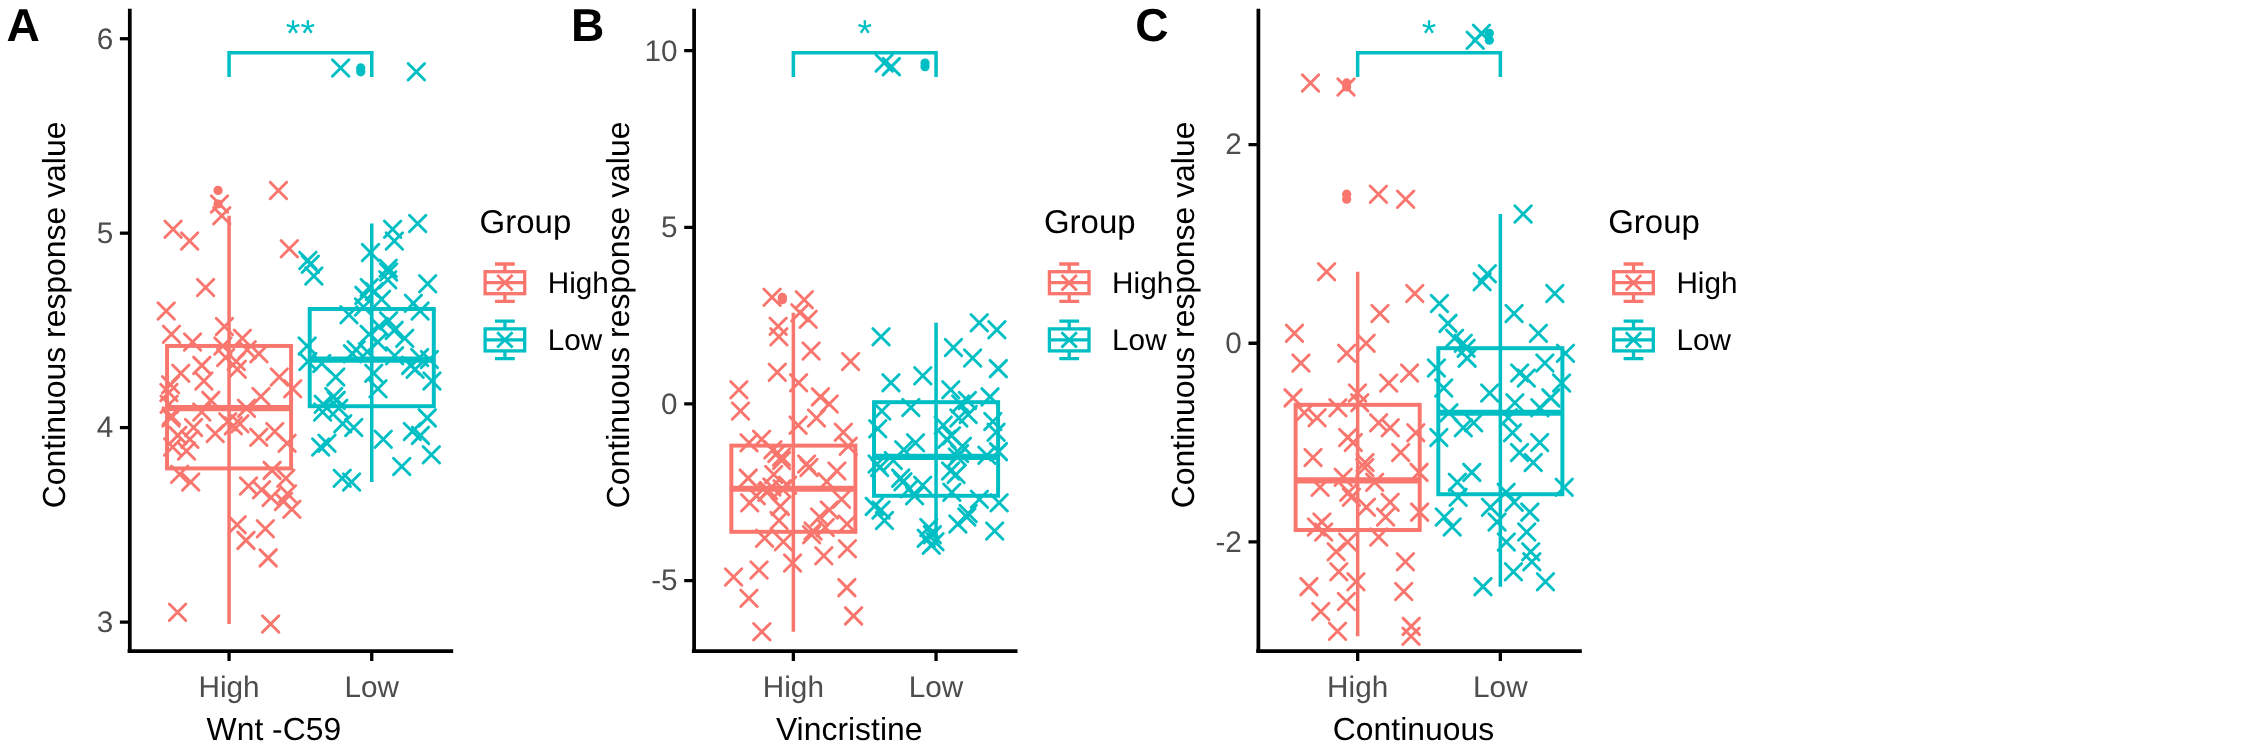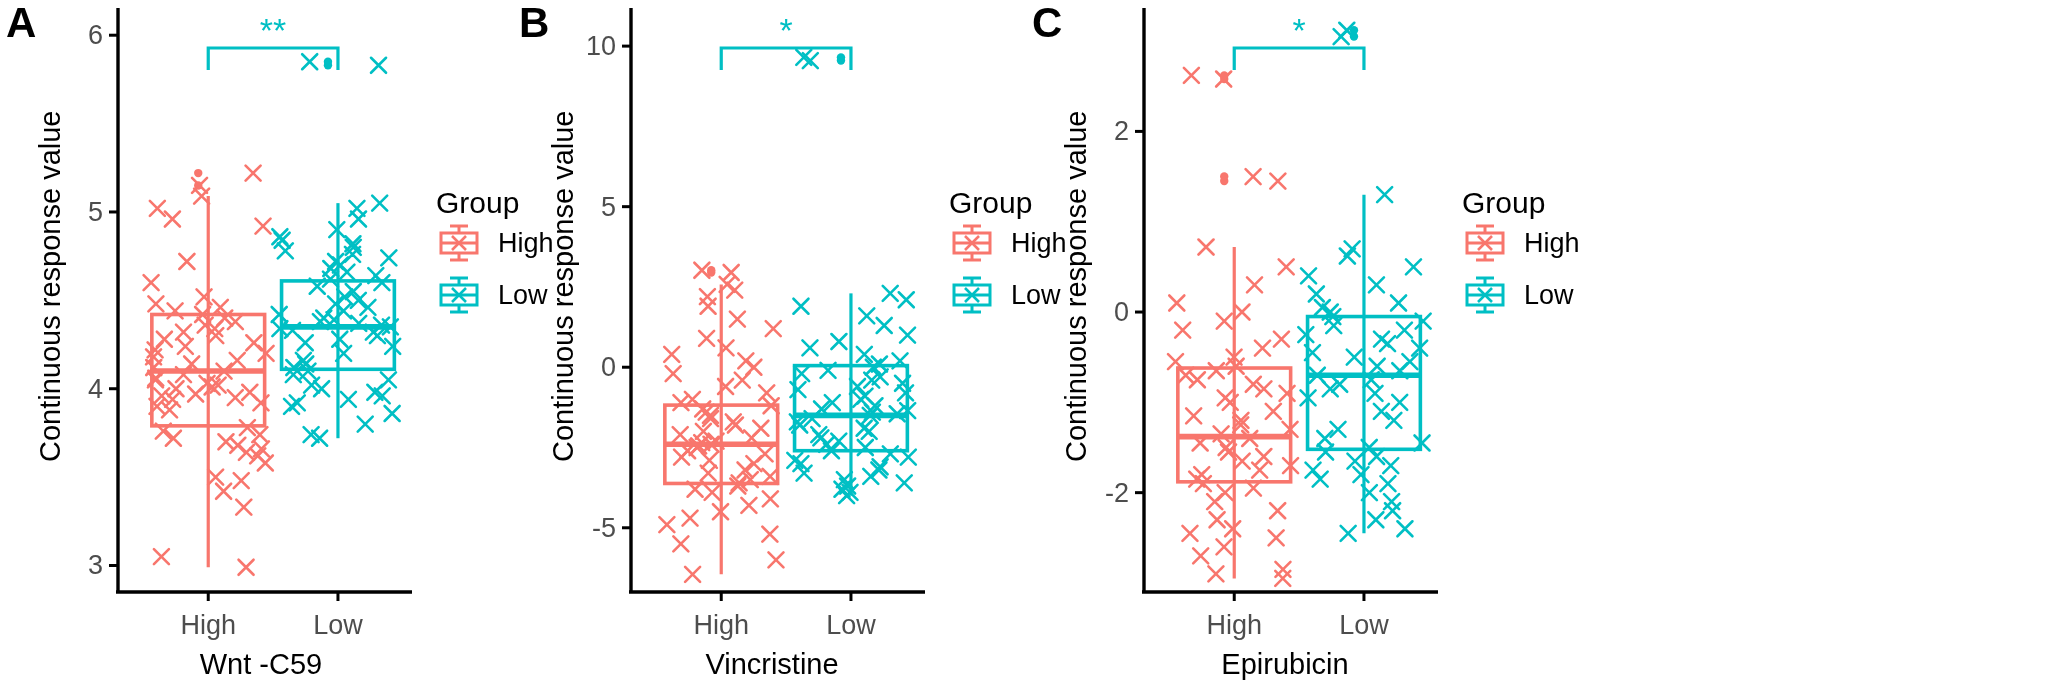--- a/index.html
+++ b/index.html
@@ -2,21 +2,21 @@
 <html><head>
 <meta charset="utf-8">
 <style>
   html,body{margin:0;padding:0;background:#ffffff;}
   body{width:2050px;height:685px;font-family:"Liberation Sans",sans-serif;overflow:hidden;}
   #figure{position:relative;width:2050px;height:685px;background:#fff;}
   .panel{position:absolute;top:0;height:685px;}
   .panel-letter{position:absolute;font-weight:bold;font-size:42px;color:#000;line-height:1;}
   .plotsvg{position:absolute;left:0;top:0;}
   .legend{position:absolute;}
-  .legend-title{font-size:30px;color:#000;margin-bottom:0;white-space:nowrap;}
+  .legend-title{font-size:30px;color:#000;margin-bottom:14px;white-space:nowrap;}
   .legend-row{display:flex;align-items:center;height:46px;margin-bottom:6px;}
   .legend-key{width:46px;height:40px;margin-right:16px;flex:0 0 auto;}
   .legend-label{font-size:27px;color:#000;white-space:nowrap;}
   .axis-title-y{position:absolute;font-size:29px;color:#000;white-space:nowrap;
      transform:rotate(-90deg);transform-origin:left top;}
   .axis-title-x{position:absolute;font-size:29px;color:#000;white-space:nowrap;text-align:center;}
   .tick-label{font-size:27px;fill:#4d4d4d;}
   .cat-label{font-size:27px;fill:#4d4d4d;}
 </style>
 </head>
@@ -170,21 +170,21 @@
           <path d="M 302.18403498421486 54.224770642201975 L 317.18403498421486 69.22477064220197 M 302.18403498421486 69.22477064220197 L 317.18403498421486 54.224770642201975" stroke="#00BFC4" stroke-width="2.6" fill="none" stroke-linecap="round"></path>
           <circle cx="327.96000000000004" cy="65.25993883792046" r="4.2" fill="#00BFC4"></circle>
           <circle cx="327.96000000000004" cy="61.724770642201975" r="4.2" fill="#00BFC4"></circle>
           <line x1="337.96000000000004" y1="203.1314984709481" x2="337.96000000000004" y2="438.2201834862385" stroke="#00BFC4" stroke-width="3.2"></line>
           <rect x="281.56000000000006" y="280.90519877675837" width="112.80000000000001" height="88.37920489296636" fill="none" stroke="#00BFC4" stroke-width="3.6"></rect>
           <line x1="281.56000000000006" y1="326.862385321101" x2="394.36" y2="326.862385321101" stroke="#00BFC4" stroke-width="5.6"></line>
         </g>
         <path d="M 208.24 70 L 208.24 48 L 337.96000000000004 48 L 337.96000000000004 70" stroke="#00BFC4" stroke-width="3.2" fill="none"></path>
         <text x="273.1" y="42" text-anchor="middle" font-size="34" fill="#00BFC4" font-family="&quot;Liberation Sans&quot;, sans-serif">**</text>
       </svg>
-      <div class="axis-title-x" style="left: 120px; width: 282px; top: 648px;">Wnt -C59</div>
+      <div class="axis-title-x" style="left: 108px; width: 282px; top: 648px;">Wnt -C59</div>
       <div class="legend" style="left: 436px; top: 186px;">
         <div class="legend-title">Group</div>
         <div class="legend-row">
           <div class="legend-key"><svg width="46" height="40" viewBox="0 0 46 40">
               <line x1="23" y1="2" x2="23" y2="10" stroke="#F8766D" stroke-width="3"></line>
               <line x1="23" y1="30" x2="23" y2="38" stroke="#F8766D" stroke-width="3"></line>
               <line x1="14" y1="3" x2="32" y2="3" stroke="#F8766D" stroke-width="3"></line>
               <line x1="14" y1="37" x2="32" y2="37" stroke="#F8766D" stroke-width="3"></line>
               <rect x="5" y="10" width="36" height="20" fill="none" stroke="#F8766D" stroke-width="3"></rect>
               <line x1="5" y1="20" x2="41" y2="20" stroke="#F8766D" stroke-width="3"></line>
@@ -517,21 +517,21 @@
           <path d="M 313.2978665429654 22.756250000000023 L 328.2978665429654 37.75625000000002 M 313.2978665429654 37.75625000000002 L 328.2978665429654 22.756250000000023" stroke="#00BFC4" stroke-width="2.6" fill="none" stroke-linecap="round"></path>
           <circle cx="327.96000000000004" cy="36.578125" r="4.2" fill="#00BFC4"></circle>
           <circle cx="327.96000000000004" cy="30.256250000000023" r="4.2" fill="#00BFC4"></circle>
           <line x1="337.96000000000004" y1="194.625" x2="337.96000000000004" y2="533.296875" stroke="#00BFC4" stroke-width="3.2"></line>
           <rect x="281.56000000000006" y="316.546875" width="112.80000000000001" height="132.75937499999998" fill="none" stroke="#00BFC4" stroke-width="3.6"></rect>
           <line x1="281.56000000000006" y1="375.25" x2="394.36" y2="375.25" stroke="#00BFC4" stroke-width="5.6"></line>
         </g>
         <path d="M 208.24 70 L 208.24 48 L 337.96000000000004 48 L 337.96000000000004 70" stroke="#00BFC4" stroke-width="3.2" fill="none"></path>
         <text x="273.1" y="42" text-anchor="middle" font-size="34" fill="#00BFC4" font-family="&quot;Liberation Sans&quot;, sans-serif">*</text>
       </svg>
-      <div class="axis-title-x" style="left: 118px; width: 282px; top: 648px;">Epirubicin</div>
+      <div class="axis-title-x" style="left: 118px; width: 282px; top: 648px;">Continuous</div>
       <div class="legend" style="left: 436px; top: 186px;">
         <div class="legend-title">Group</div>
         <div class="legend-row">
           <div class="legend-key"><svg width="46" height="40" viewBox="0 0 46 40">
               <line x1="23" y1="2" x2="23" y2="10" stroke="#F8766D" stroke-width="3"></line>
               <line x1="23" y1="30" x2="23" y2="38" stroke="#F8766D" stroke-width="3"></line>
               <line x1="14" y1="3" x2="32" y2="3" stroke="#F8766D" stroke-width="3"></line>
               <line x1="14" y1="37" x2="32" y2="37" stroke="#F8766D" stroke-width="3"></line>
               <rect x="5" y="10" width="36" height="20" fill="none" stroke="#F8766D" stroke-width="3"></rect>
               <line x1="5" y1="20" x2="41" y2="20" stroke="#F8766D" stroke-width="3"></line>

